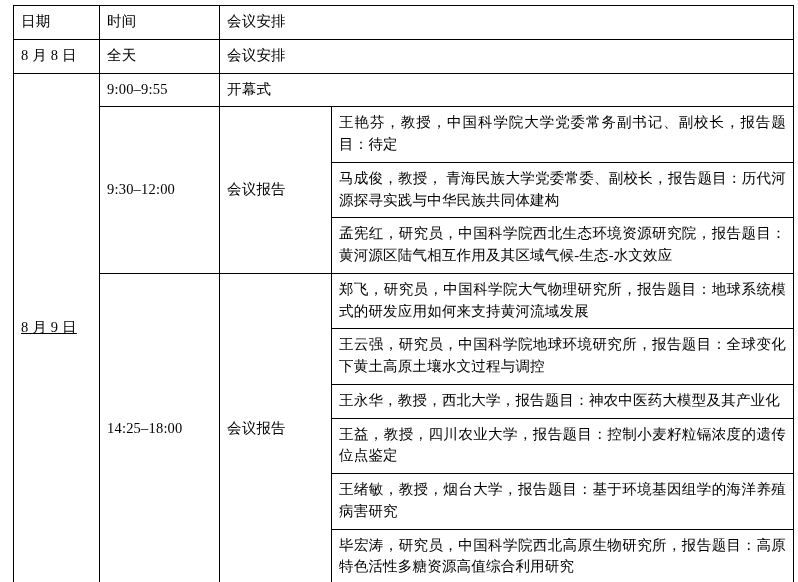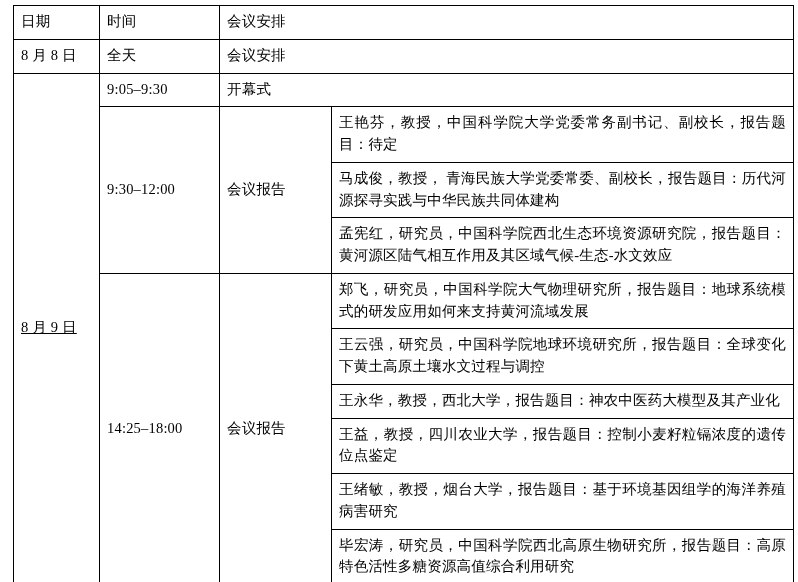--- a/index.html
+++ b/index.html
@@ -70,21 +70,21 @@
       </tr>
 
       <tr>
         <td class="col-date nowrap-cell">8 月 8 日</td>
         <td class="col-time nowrap-cell">全天</td>
         <td class="col-item nowrap-cell" colspan="2">会议安排</td>
       </tr>
 
       <tr>
         <td class="col-date center-v nowrap-cell" rowspan="10">8 月 9 日</td>
-        <td class="col-time nowrap-cell">9:05–9:30</td>
+        <td class="col-time nowrap-cell">9:00–9:55</td>
         <td class="col-item nowrap-cell" colspan="2">开幕式</td>
       </tr>
 
       <tr>
         <td class="col-time top-v nowrap-cell" rowspan="3">9:30–12:00</td>
         <td class="col-item top-v nowrap-cell" rowspan="3">会议报告</td>
         <td class="col-detail detail-cell">王艳芬，教授，中国科学院大学党委常务副书记、副校长，报告题目：待定</td>
       </tr>
       <tr>
         <td class="col-detail detail-cell">马成俊，教授， 青海民族大学党委常委、副校长，报告题目：历代河源探寻实践与中华民族共同体建构</td>

